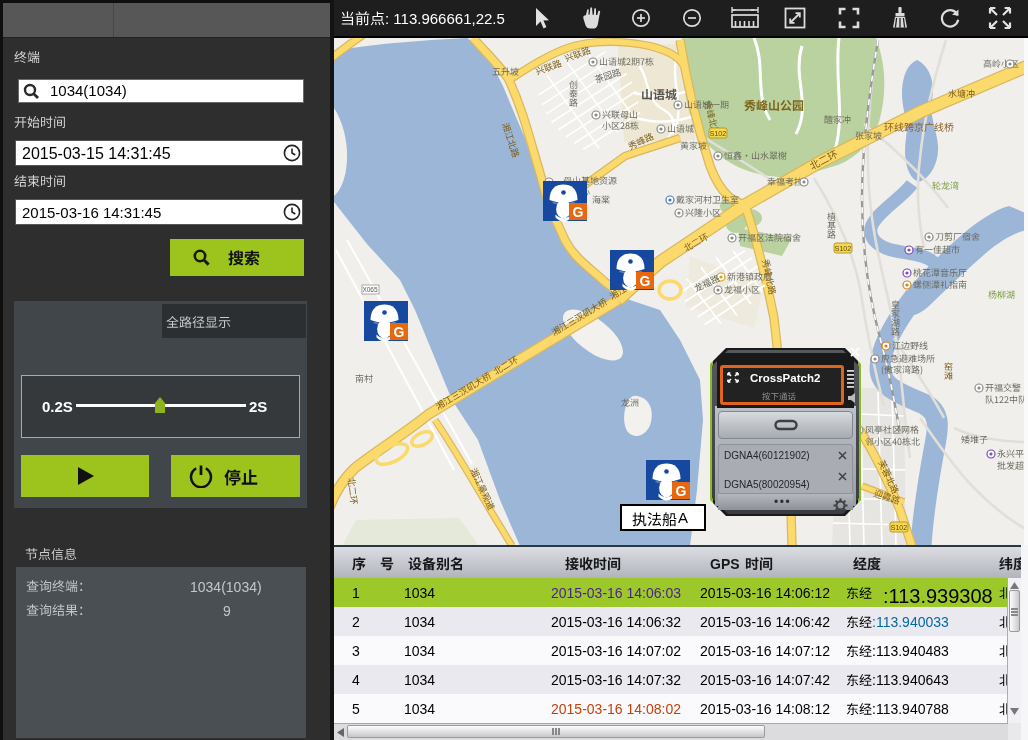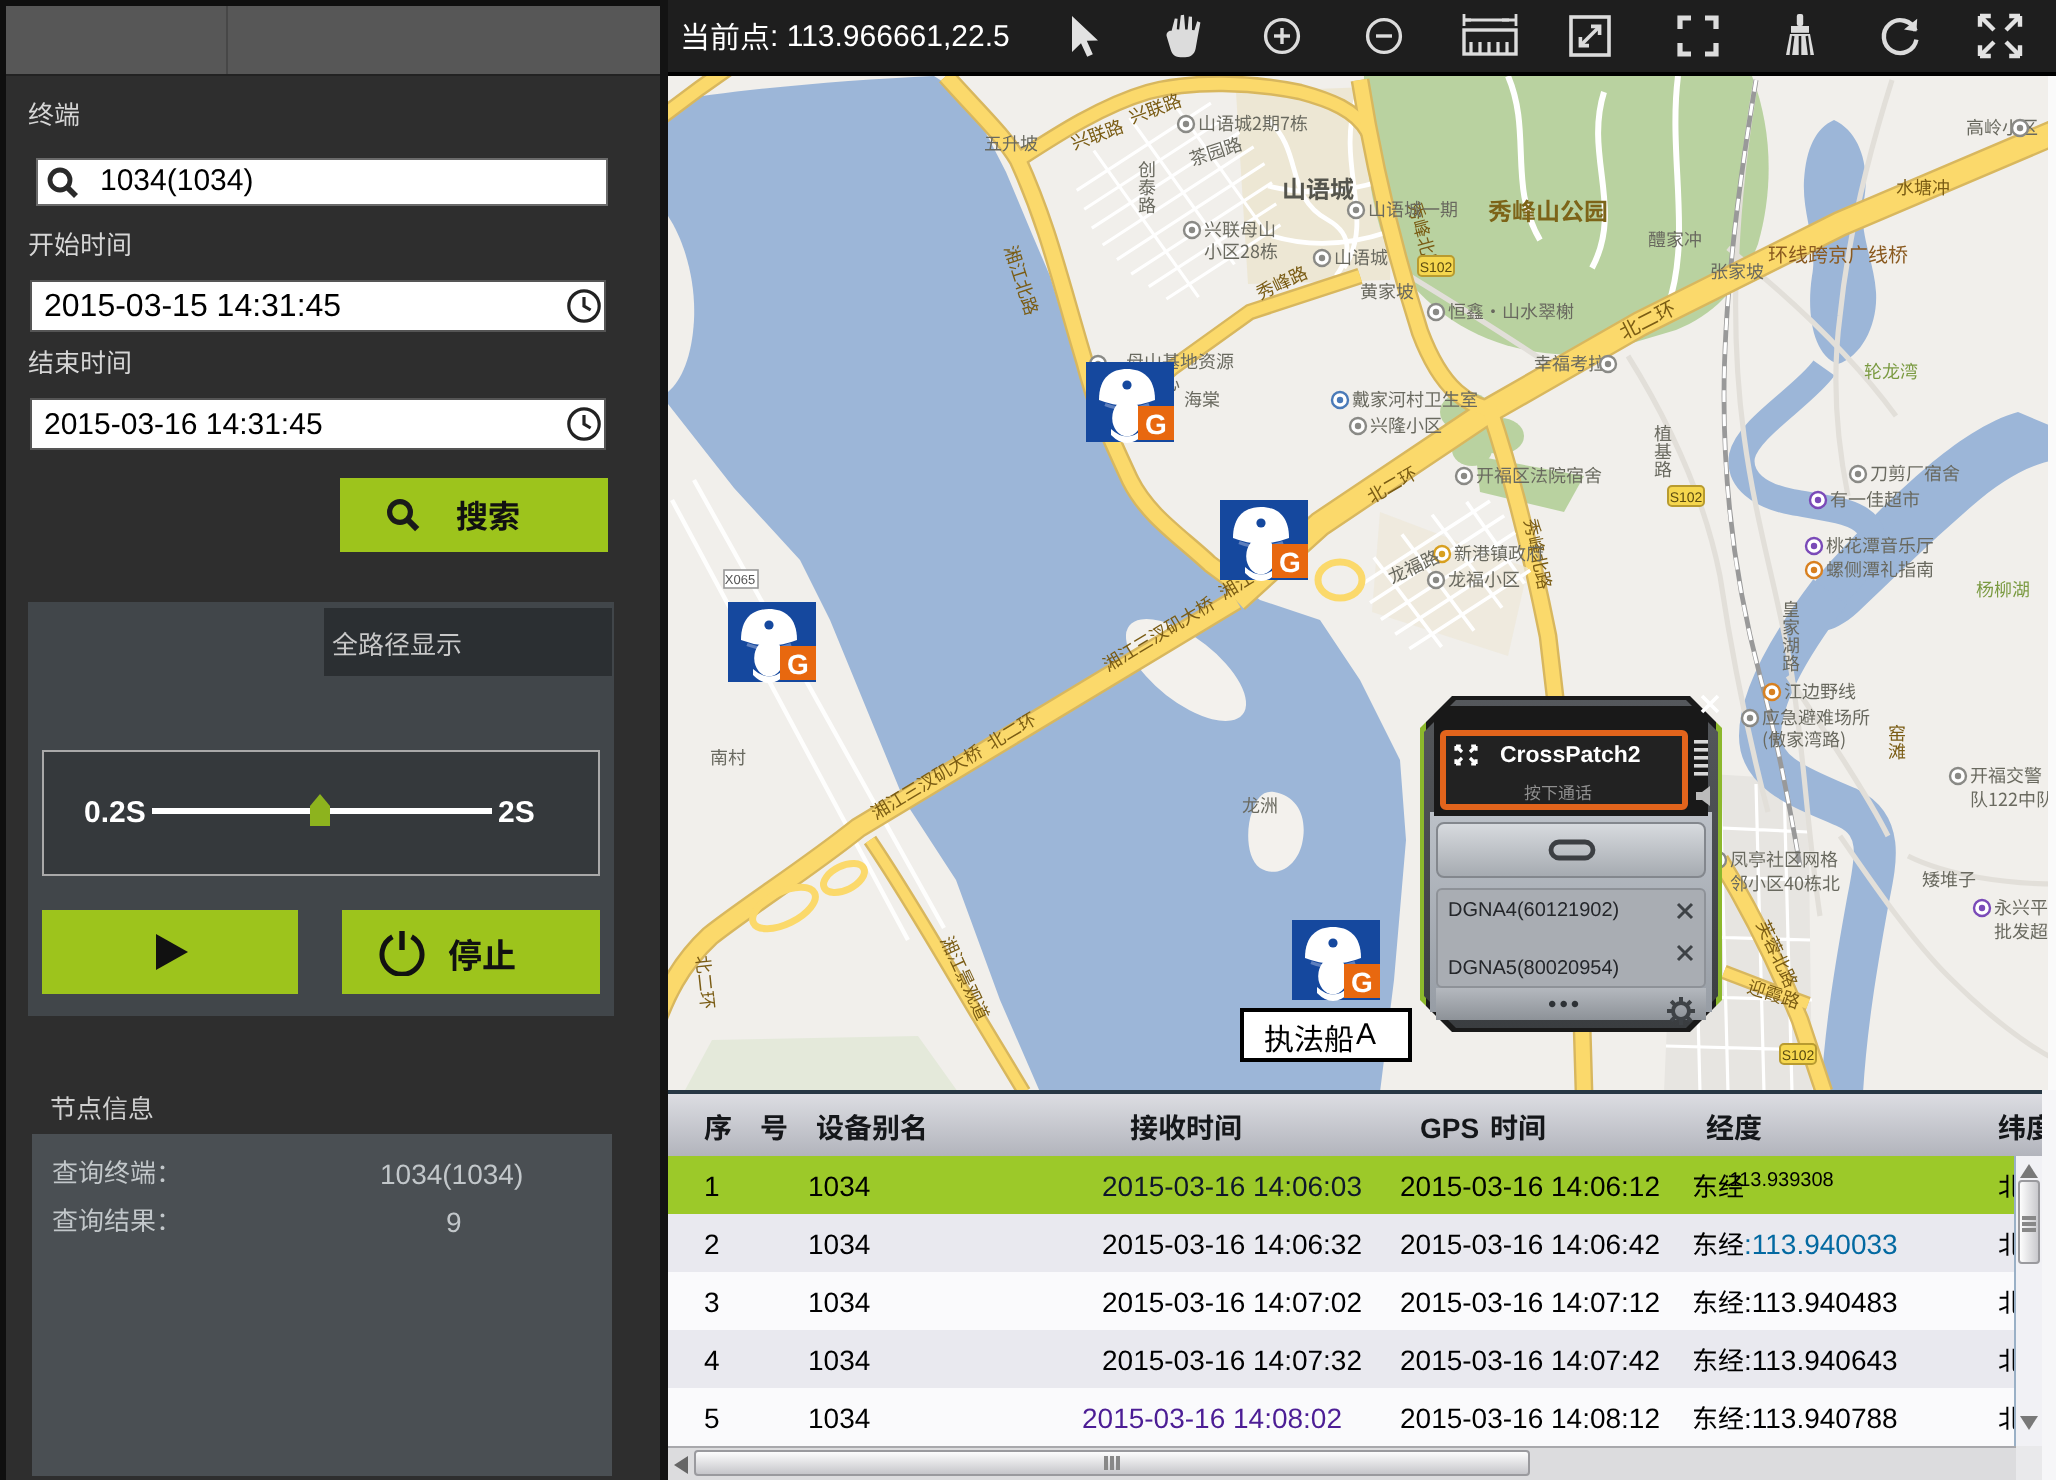--- a/index.html
+++ b/index.html
@@ -1029,29 +1029,29 @@
       </svg>
       <svg style="position:absolute;left:665px;top:10px;overflow:visible" width="2" height="2">
         <g transform="translate(0 14) scale(0.014 -0.014)" fill="#15171a">
           <use href="#gb7EAC"></use>
           <use href="#gb5EA6" x="1000"></use>
         </g>
       </svg>
       <div class="ab" style="left:0;top:33px;width:694px;height:29px;background:#9cc929"></div>
       <div class="ab" style="left:18px;top:40px;font-size:14px;color:#000">1</div>
       <div class="ab" style="left:70px;top:40px;font-size:14px;color:#000">1034</div>
-      <div class="ab" style="left:217px;top:40px;font-size:14px;color:#0f172a">2015-03-16 14:06:03</div>
+      <div class="ab" style="left:217px;top:40px;font-size:14px;color:#4c1d95">2015-03-16 14:06:03</div>
       <div class="ab" style="left:366px;top:40px;font-size:14px;color:#000">2015-03-16 14:06:12</div>
       <svg style="position:absolute;left:512px;top:40px;overflow:visible" width="2" height="2">
         <g transform="translate(0 13) scale(0.013 -0.013)" fill="#000">
           <use href="#gr4E1C"></use>
           <use href="#gr7ECF" x="1000"></use>
         </g>
       </svg>
-      <div class="ab" style="left:528px;top:40px;font-size:10px;color:#000">:113.939308</div>
+      <div class="ab" style="left:549px;top:40px;font-size:20px;color:#000">:113.939308</div>
       <svg style="position:absolute;left:665px;top:40px;overflow:visible" width="2" height="2">
         <g transform="translate(0 13) scale(0.013 -0.013)" fill="#000">
           <use href="#gr5317"></use>
         </g>
       </svg>
       <div class="ab" style="left:0;top:62px;width:694px;height:29px;background:#e9e9ef"></div>
       <div class="ab" style="left:18px;top:69px;font-size:14px;color:#000">2</div>
       <div class="ab" style="left:70px;top:69px;font-size:14px;color:#000">1034</div>
       <div class="ab" style="left:217px;top:69px;font-size:14px;color:#000">2015-03-16 14:06:32</div>
       <div class="ab" style="left:366px;top:69px;font-size:14px;color:#000">2015-03-16 14:06:42</div>
@@ -1097,21 +1097,21 @@
       </svg>
       <div class="ab" style="left:538px;top:127px;font-size:14px;color:#000">:113.940643</div>
       <svg style="position:absolute;left:665px;top:127px;overflow:visible" width="2" height="2">
         <g transform="translate(0 13) scale(0.013 -0.013)" fill="#000">
           <use href="#gr5317"></use>
         </g>
       </svg>
       <div class="ab" style="left:0;top:149px;width:694px;height:29px;background:#fafafc"></div>
       <div class="ab" style="left:18px;top:156px;font-size:14px;color:#000">5</div>
       <div class="ab" style="left:70px;top:156px;font-size:14px;color:#000">1034</div>
-      <div class="ab" style="left:207px;top:156px;font-size:14px;color:#4c1d95">2015-03-16 14:08:02</div>
+      <div class="ab" style="left:217px;top:156px;font-size:14px;color:#c2410c">2015-03-16 14:08:02</div>
       <div class="ab" style="left:366px;top:156px;font-size:14px;color:#000">2015-03-16 14:08:12</div>
       <svg style="position:absolute;left:512px;top:156px;overflow:visible" width="2" height="2">
         <g transform="translate(0 13) scale(0.013 -0.013)" fill="#000">
           <use href="#gr4E1C"></use>
           <use href="#gr7ECF" x="1000"></use>
         </g>
       </svg>
       <div class="ab" style="left:538px;top:156px;font-size:14px;color:#000">:113.940788</div>
       <svg style="position:absolute;left:665px;top:156px;overflow:visible" width="2" height="2">
         <g transform="translate(0 13) scale(0.013 -0.013)" fill="#000">

